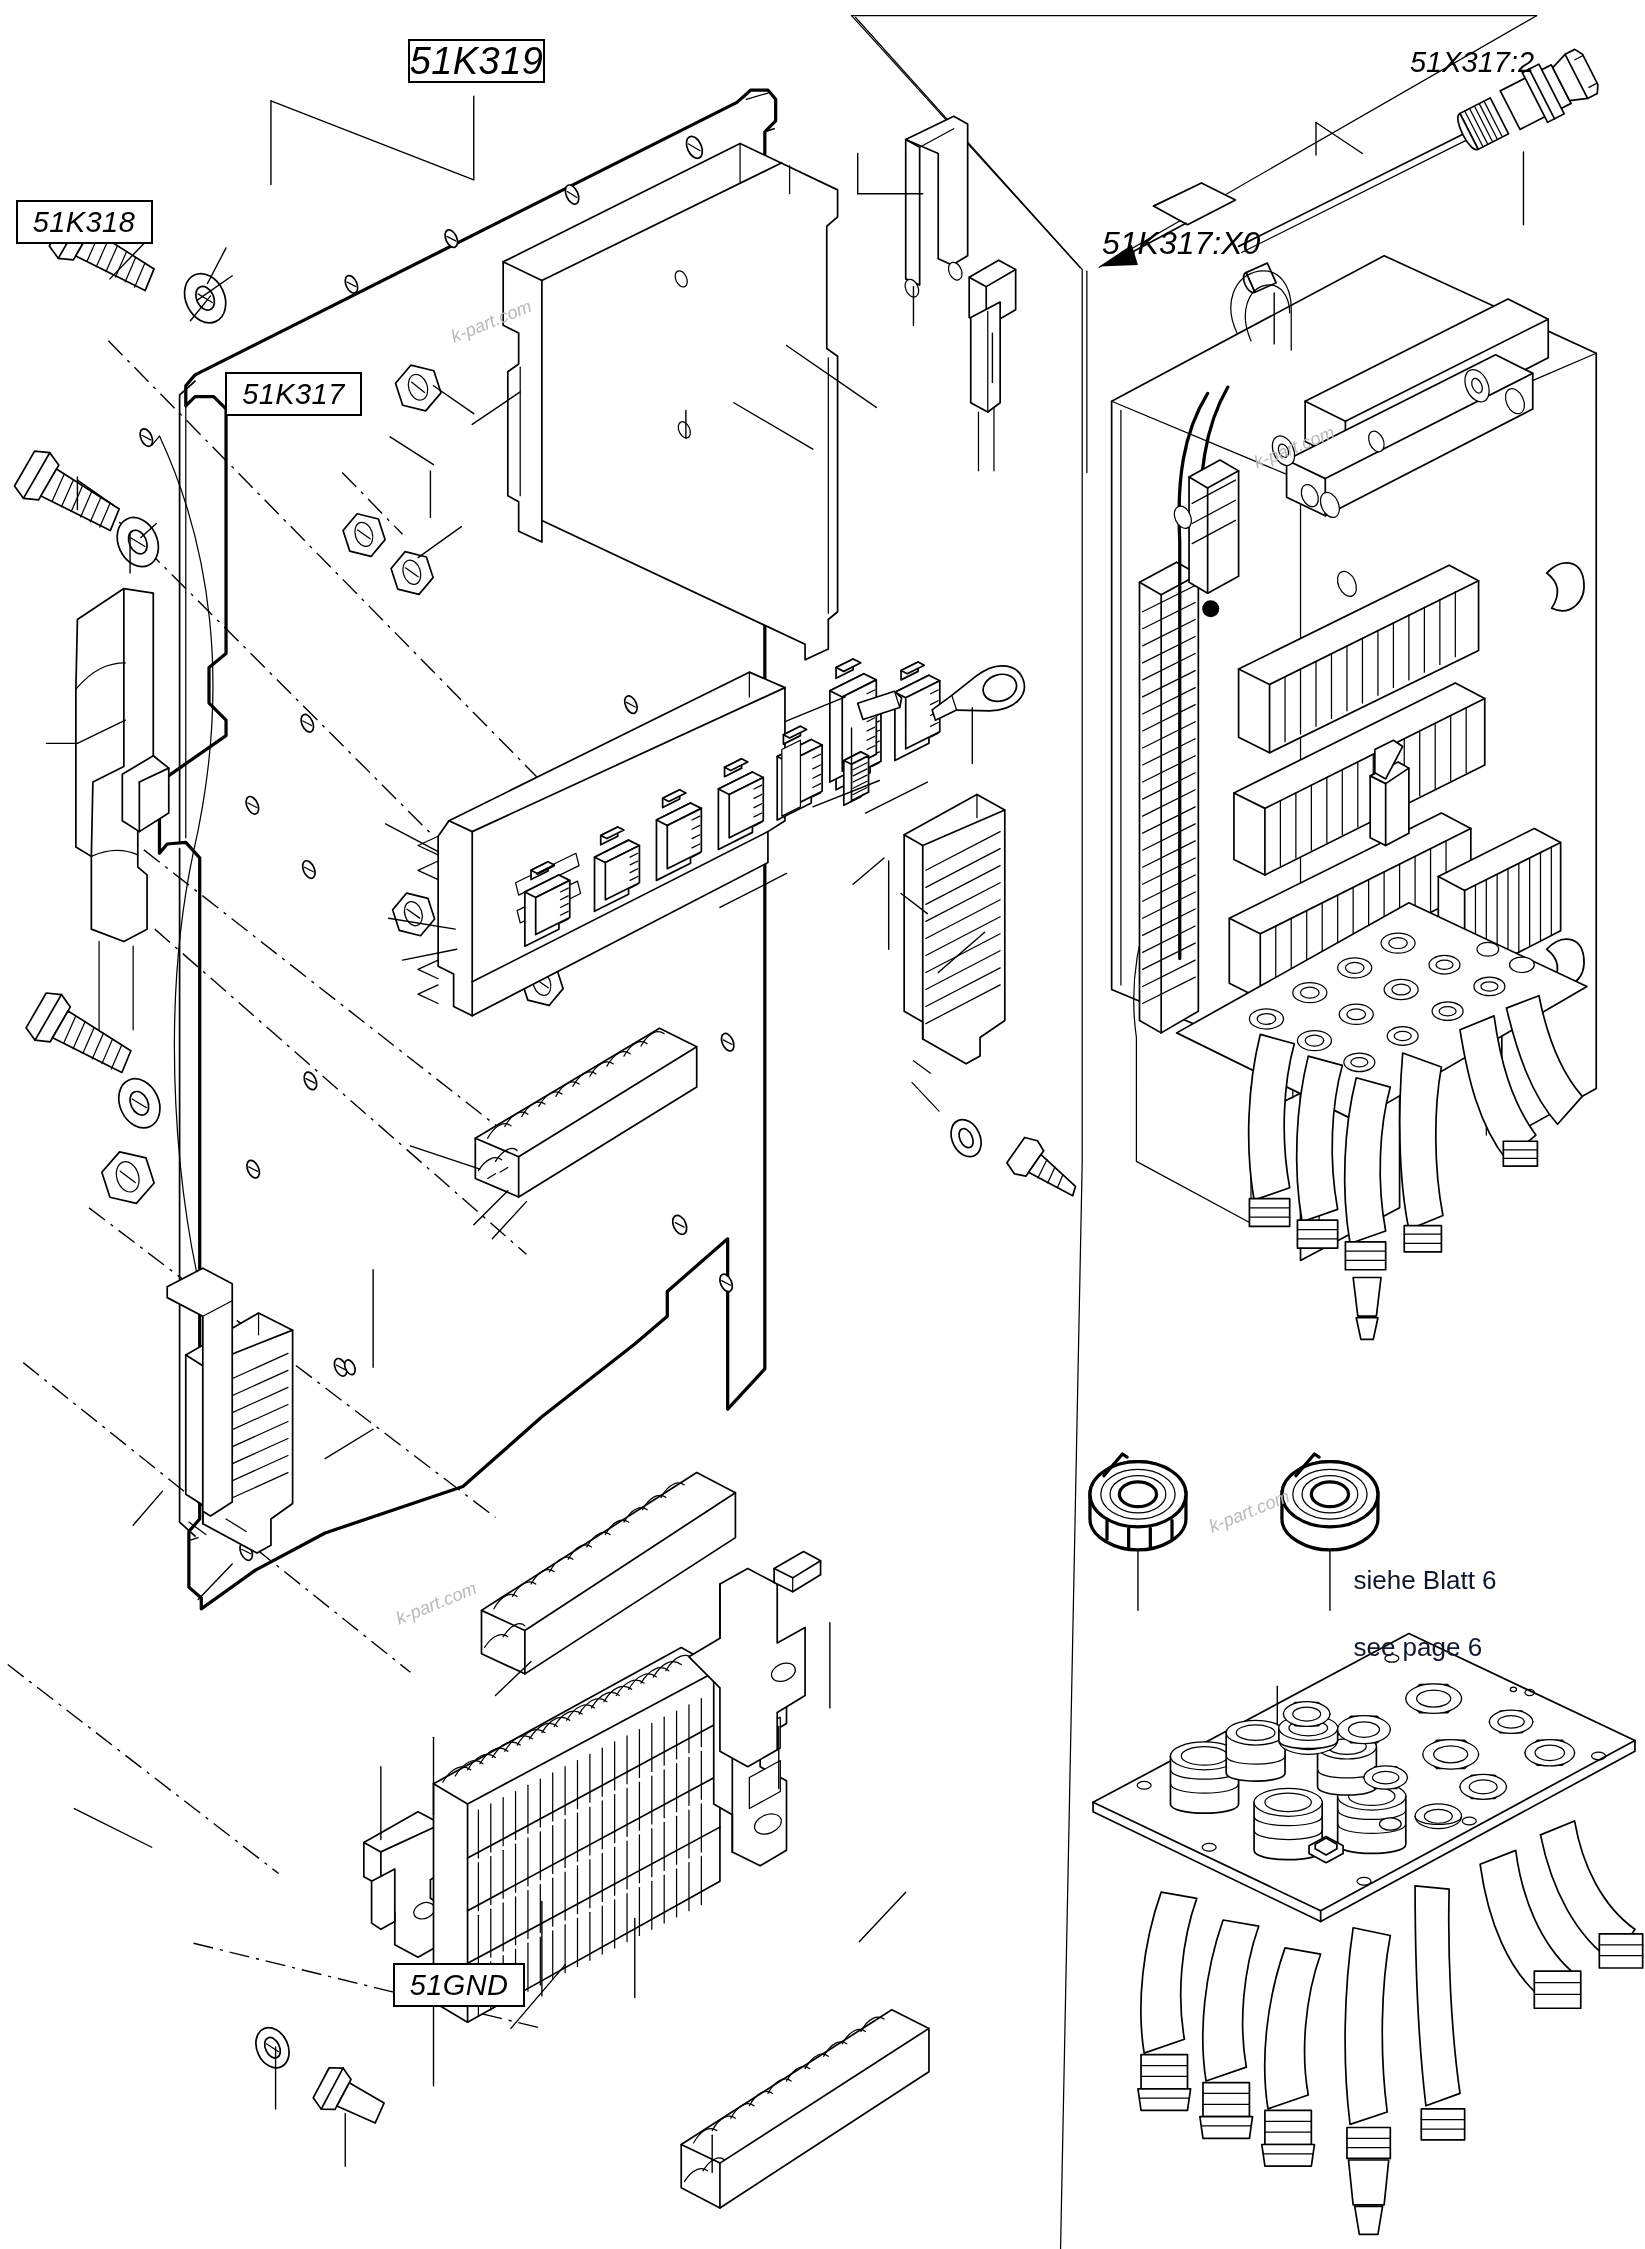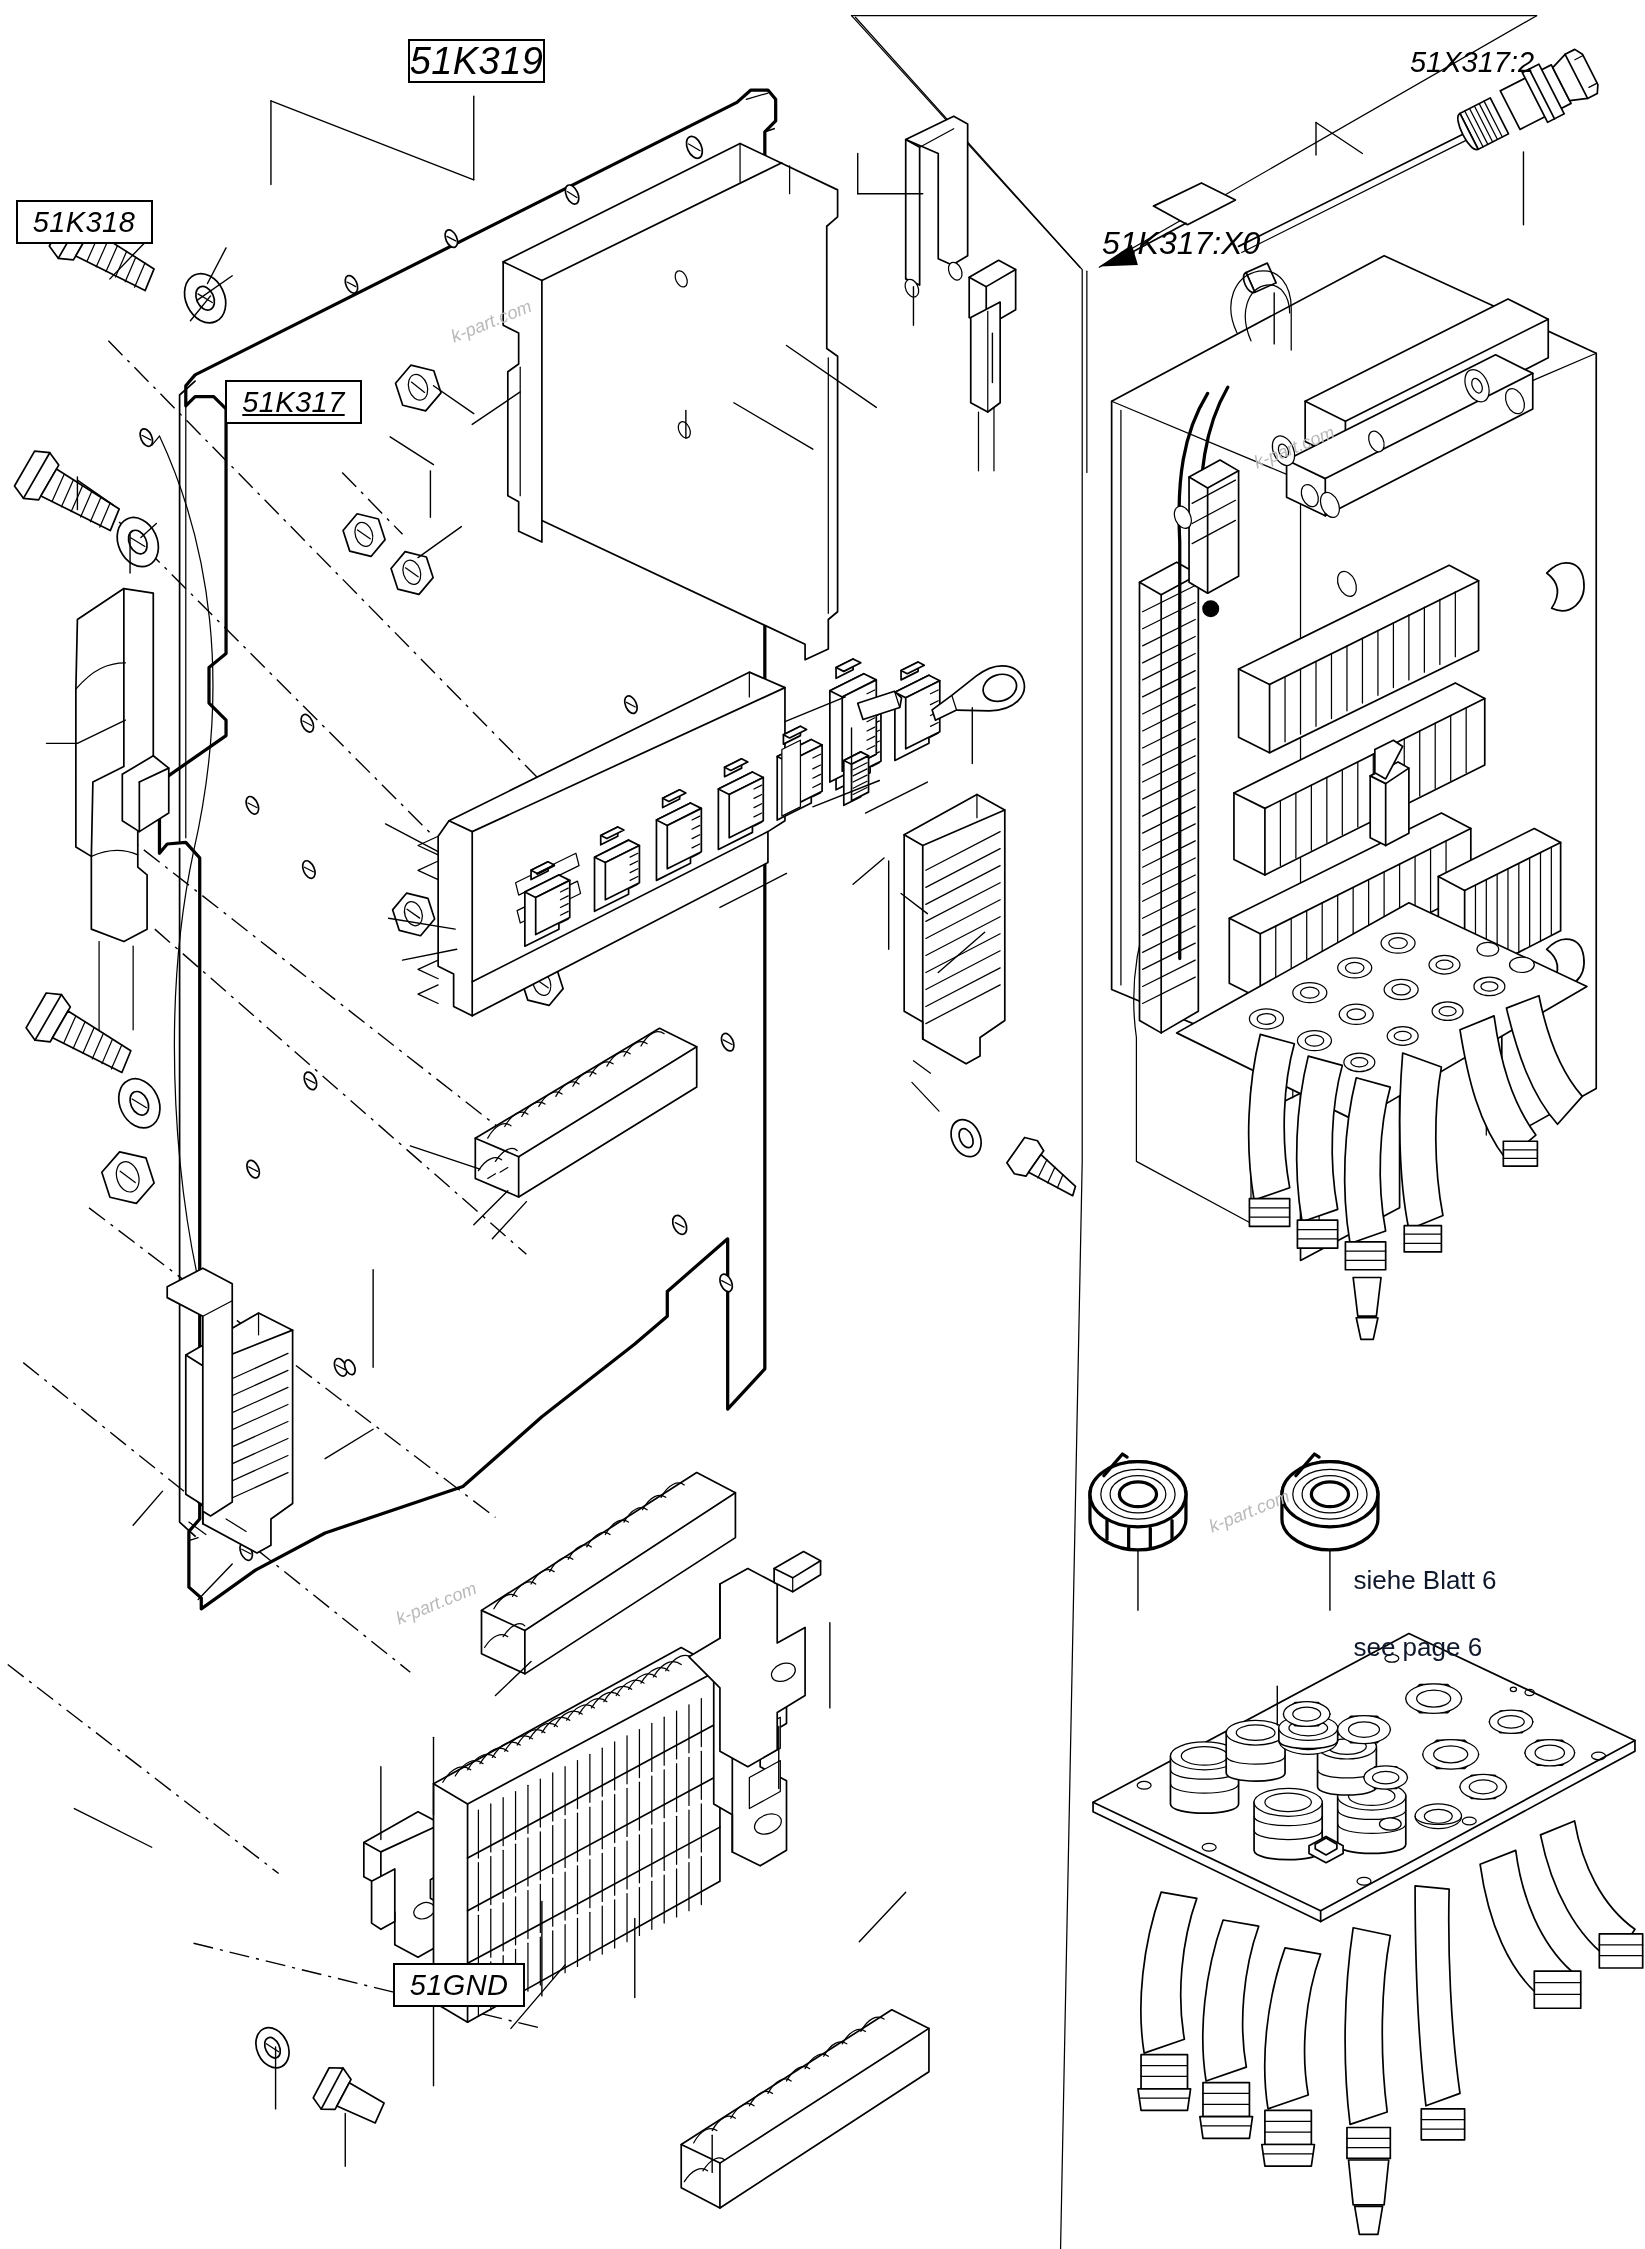--- a/index.html
+++ b/index.html
@@ -1332,21 +1332,21 @@
 <div>
 
   <div class="tagbox" style="left:408px;top:39px;width:133px;height:40px;font-size:38px;">
     <span>51K319</span>
   </div>
 
   <div class="tagbox" style="left:15.5px;top:200px;width:133px;height:40px;font-size:29px;">
     <span>51K318</span>
   </div>
 
-  <div class="tagbox" style="left:225px;top:380px;width:133px;height:40px;font-size:29px;text-decoration:underline;">
+  <div class="tagbox" style="left:225px;top:372px;width:133px;height:40px;font-size:29px;">
     <span>51K317</span>
   </div>
 
   <div class="tagbox" style="left:381px;top:1963px;width:128px;height:40px;font-size:29px;margin-left:12px;">
     <span>51GND</span>
   </div>
 
   <div class="tagplain" style="left:1456px;top:46px;font-size:29px;transform:translateX(-50%);margin-left:16px;">51X317:2</div>
 
   <div class="tagplain" style="left:1102px;top:225px;font-size:32px;">51K317:X0</div>

